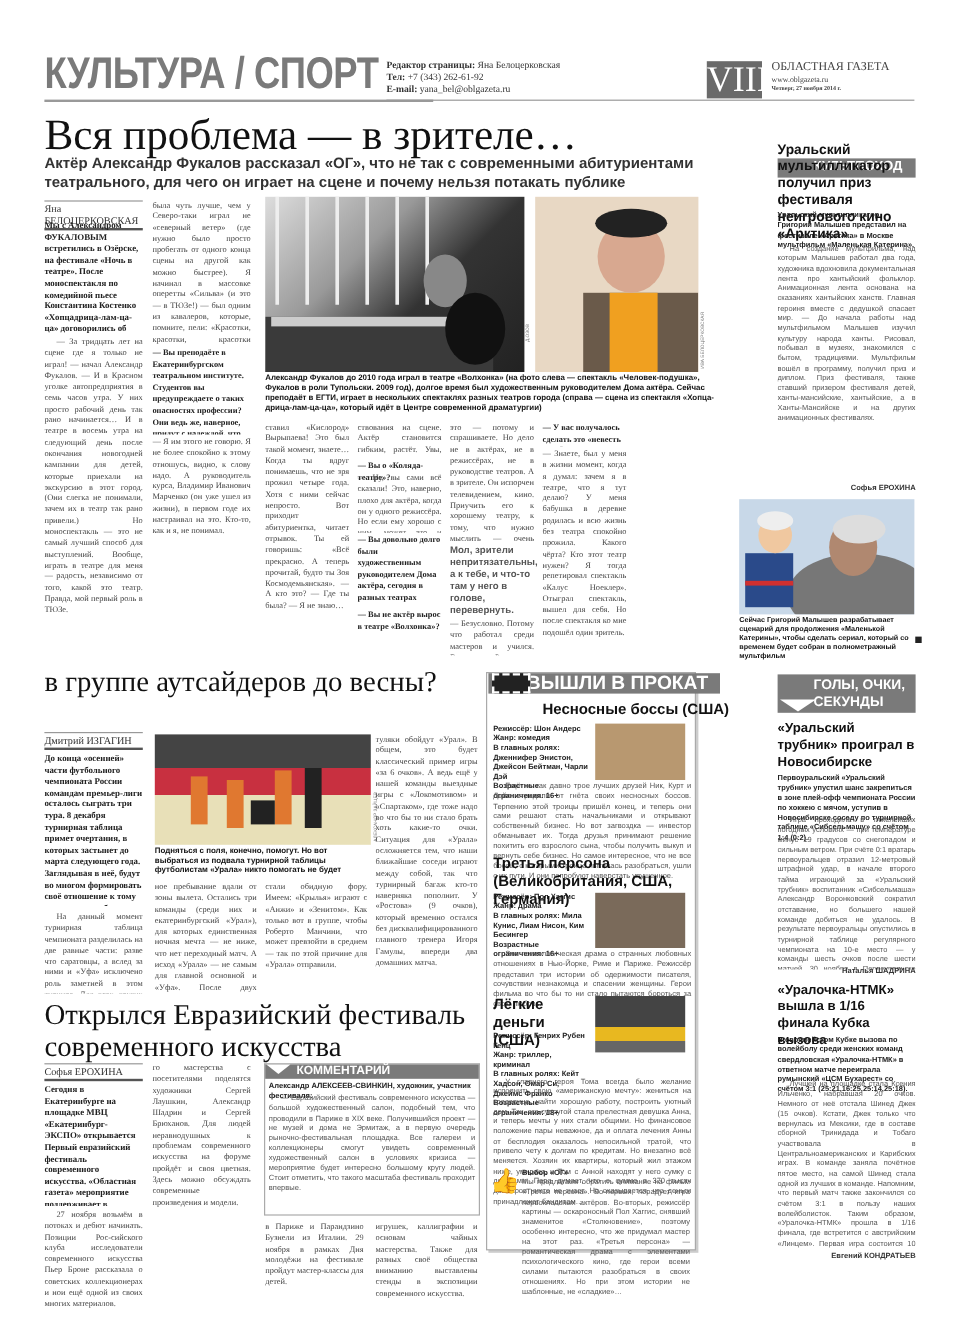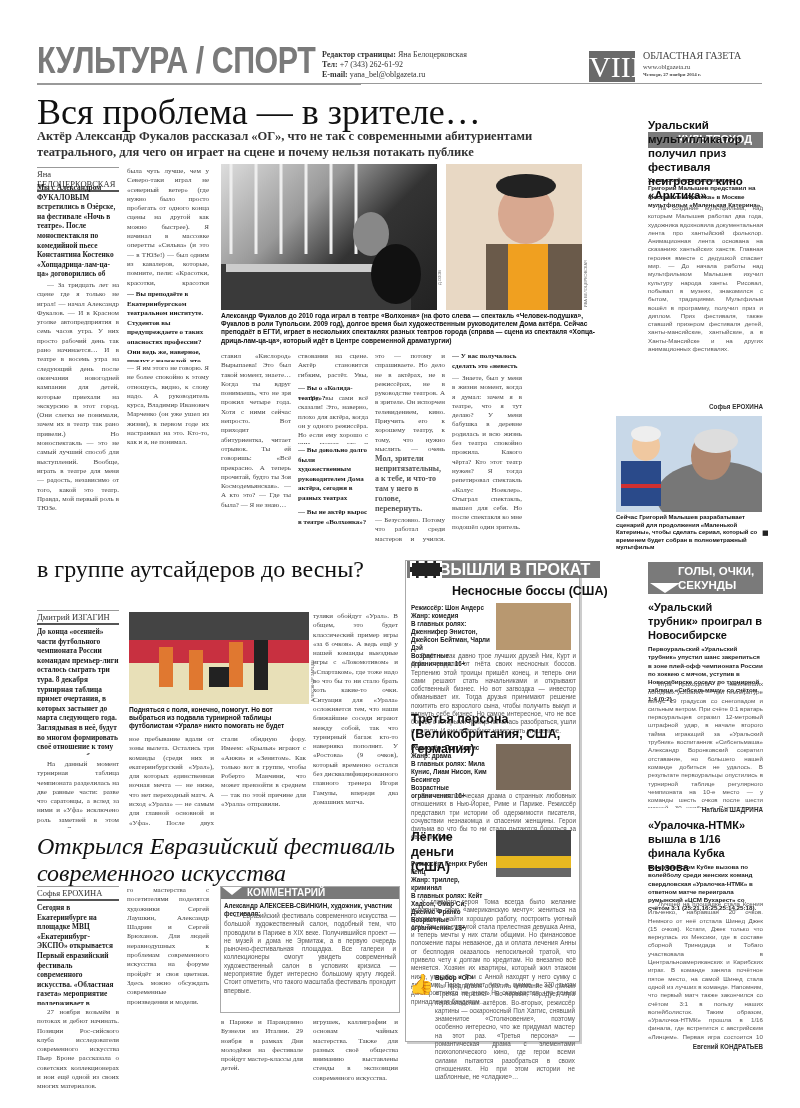--- a/index.html
+++ b/index.html
@@ -1,18 +1,18 @@
 <!DOCTYPE html>
 <html><head>
 <meta charset="utf-8">
 <style>
 *{box-sizing:border-box;margin:0;padding:0}
 body{width:800px;height:1108px;background:#fff;font-family:"DejaVu Serif",serif;color:#222;position:relative;overflow:hidden}
 .abs{position:absolute}
-.serif{font-family:Liberation Serif, serif}
+.serif{font-family:Liberation Sans, sans-serif}
 .txt{font-family:"Liberation Serif",serif;font-size:7px;line-height:9.3px;color:#444;text-align:justify;overflow:hidden}
 .lead{font-family:"Liberation Serif",serif;font-size:7.4px;line-height:9.6px;font-weight:bold;color:#222;overflow:hidden}
 .hdr-sec{left:37px;top:40px;font-family:"Liberation Sans",sans-serif;font-weight:bold;font-size:37px;color:#7a7a7a;letter-spacing:-0.5px;transform:scaleX(0.82);transform-origin:left}
 .hdr-rule{left:37px;top:83px;width:324px;height:2px;background:#999}
 .hdr-rule2{left:322px;top:83px;width:440px;height:1px;background:#999}
 .editor{left:322px;top:50px;font-family:"Liberation Serif",serif;font-size:8px;line-height:10px;color:#333}
 .editor b{font-weight:bold}
 .viii{left:589px;top:51px;width:46px;height:31px;background:#6a6a6a;color:#fff;font-family:"Liberation Serif",serif;font-size:30px;line-height:31px;text-align:center}
 .paper{left:643px;top:50px;font-family:"Liberation Serif",serif;color:#444}
 .paper .n{font-size:10px}
@@ -188,21 +188,21 @@
 <div class="abs side-h" style="left:648px;top:600px;width:115px;font-size:11px;line-height:14px;">«Уральский трубник» проиграл в Новосибирске</div>
 <div class="abs side-lead" style="left:648px;top:645px;width:115px;">Первоуральский «Уральский трубник» упустил шанс закрепиться в зоне плей-офф чемпионата России по хоккею с мячом, уступив в Новосибирске соседу по турнирной таблице «Сибсельмашу» со счётом 1:4 (0:2).</div>
 <div class="abs side-txt" style="left:648px;top:680px;width:115px;height:128px;text-indent:10px;">Игра проходила в тяжелейших погодных условиях — при температуре минус 19 градусов со снегопадом и сильным ветром. При счёте 0:1 вратарь первоуральцев отразил 12-метровый штрафной удар, в начале второго тайма играющий за «Уральский трубник» воспитанник «Сибсельмаша» Александр Воронковский сократил отставание, но большего нашей команде добиться не удалось. В результате первоуральцы опустились в турнирной таблице регулярного чемпионата на 10-е место — у команды шесть очков после шести матчей. 30 ноября в Первоуральске «лакомое блюдо» для всех любителей русского хоккея — матч «Уральского трубника» с московским «Динамо» (начало в 19 часов).</div>
 <div class="abs sign" style="left:648px;top:806px;width:115px;">Наталья ШАДРИНА</div>
 
 <div class="abs side-h" style="left:648px;top:818px;width:115px;font-size:11px;line-height:14px;">«Уралочка-НТМК» вышла в 1/16 финала Кубка вызова</div>
 <div class="abs side-lead" style="left:648px;top:863px;width:115px;">В европейском Кубке вызова по волейболу среди женских команд свердловская «Уралочка-НТМК» в ответном матче переиграла румынский «ЦСМ Бухарест» со счётом 3:1 (25:21,16:25,25:14,25:18).</div>
 <div class="abs side-txt" style="left:648px;top:900px;width:115px;height:140px;text-indent:10px;">Лучшей на площадке стала Ксения Ильченко, набравшая 20 очков. Немного от неё отстала Шинед Джек (15 очков). Кстати, Джек только что вернулась из Мексики, где в составе сборной Тринидада и Тобаго участвовала в Центральноамериканских и Карибских играх. В команде заняла почётное пятое место, на самой Шинед стала одной из лучших в команде. Напомним, что первый матч также закончился со счётом 3:1 в пользу наших волейболисток. Таким образом, «Уралочка-НТМК» прошла в 1/16 финала, где встретится с австрийским «Линцем». Первая игра состоится 10 декабря в Екатеринбурге. До этого наши волейболистки проведут два матча в рамках чемпионата России — в гостях против казанского «Динамо» (29 ноября) и дома против «Динамо» краснодарского (5 декабря).</div>
 <div class="abs sign" style="left:648px;top:1043px;width:115px;">Евгений КОНДРАТЬЕВ</div>
 
-<div class="abs h1" style="left:37px;top:833px;font-size:24px;line-height:27px;font-style:italic;">
+<div class="abs h1" style="left:37px;top:833px;font-size:24px;line-height:27px;">
   <div>Открылся Евразийский фестиваль</div>
   <div>современного искусства</div>
 </div>
 <div class="abs byline" style="left:37px;top:886px;width:82px;">Софья ЕРОХИНА</div>
 <div class="abs lead" style="left:37px;top:903px;width:82px;height:102px;">Сегодня в Екатеринбурге на площадке МВЦ «Екатеринбург-ЭКСПО» открывается Первый евразийский фестиваль современного искусства. «Областная газета» мероприятие поддерживает в качестве информационного партнёра фестиваля. В рамках фестиваля пройдут выставки, круглые столы, что они будут более сопровождены в программе «ЕФСИ», предлагаем вашему вниманию бор «ОГ».</div>
 <div class="abs txt" style="left:37px;top:1008px;width:82px;height:90px;text-indent:10px;">27 ноября возьмём в потоках и дебют начинать. Позиции Рос-сийского клуба исследователи современного искусства Пьер Броне рассказала о советских коллекционерах и нои ещё одной из своих многих материалов.</div>
 <div class="abs txt" style="left:127px;top:886px;width:82px;height:212px;">го мастерства с посетителями поделятся художники Сергей Лаушкин, Александр Шадрин и Сергей Брюханов. Для людей неравнодушных к проблемам современного искусства на форуме пройдёт и своя цветная. Здесь можно обсуждать современные произведения и модели.</div>
 
 <div class="abs" style="left:220px;top:886px;width:180px;height:127px;border:1px solid #aaa;"></div>
 <div class="abs kicker" style="left:221px;top:887px;width:178px;height:12px;font-size:10px;line-height:12px;padding-left:26px;">КОММЕНТАРИЙ</div>

